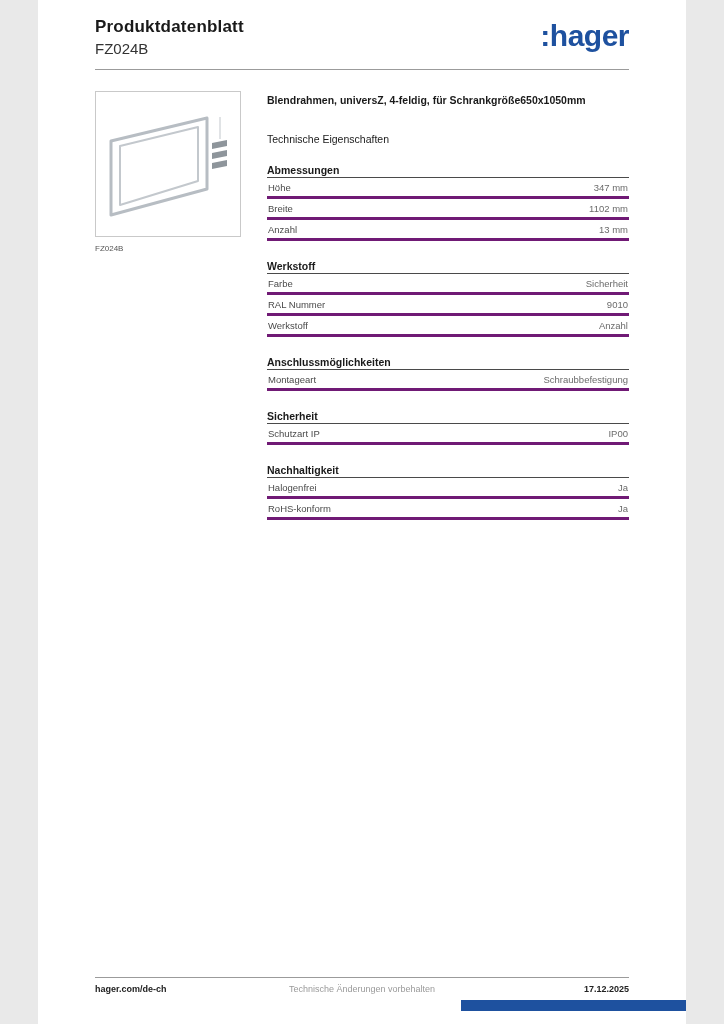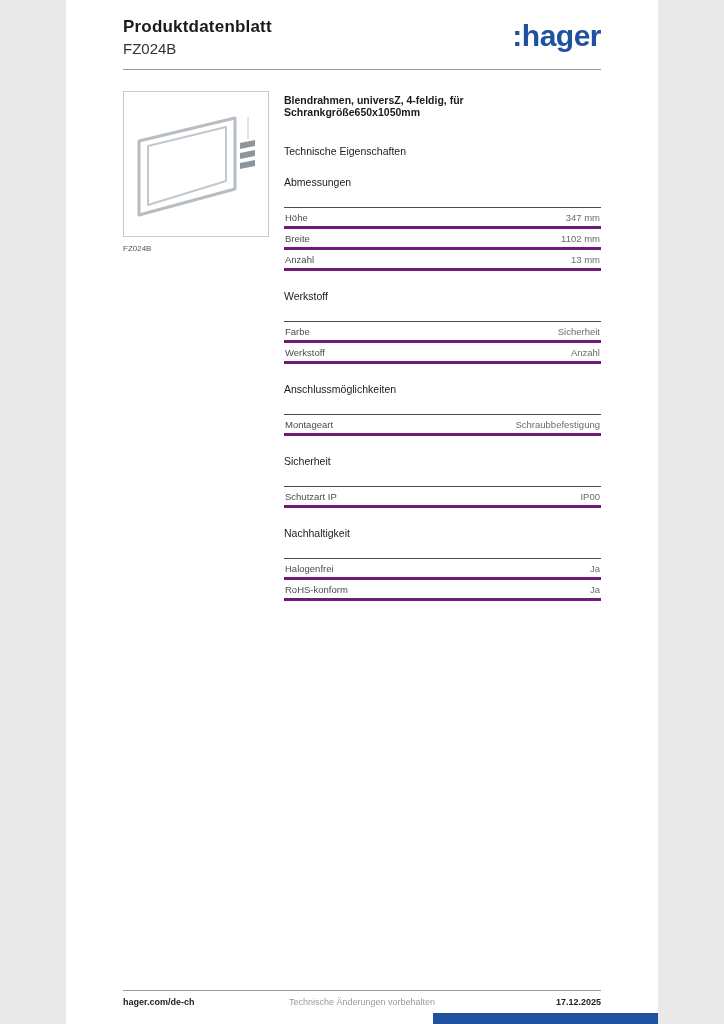--- a/index.html
+++ b/index.html
@@ -1,50 +1,50 @@
 <!DOCTYPE html>
 <html style="--accent: #1e519f;"><head>
 <meta charset="utf-8">
 <style>
   * { box-sizing: border-box; margin: 0; padding: 0; }
   html, body { background: #e9e9e9; }
   body { font-family: "Liberation Sans", sans-serif; }
   .page {
     position: relative;
-    width: 592px;
+    width: 648px;
     height: 1024px;
     margin: 0 auto;
     background: #ffffff;
     overflow: hidden;
   }
   
   .header { display: flex; justify-content: space-between; align-items: flex-start; padding: 17px 57px 0 57px; }
   .doc-title { font-size: 17px; font-weight: bold; color: #1a1a1a; letter-spacing: 0.2px; }
   .doc-code { font-size: 15px; color: #333; margin-top: 3px; }
   .logo { font-size: 30px; font-weight: bold; color: var(--accent, #1e519f); letter-spacing: -0.5px; line-height: 1; margin-top: 4px; }
   .header-rule { margin: 12px 57px 0; border-top: 1px solid #9b9b9b; }
 
   
   .content { display: flex; padding: 21px 57px 0; }
   .left-col { width: 146px; flex: 0 0 146px; }
   .image-box { width: 146px; height: 146px; border: 1px solid #c9c9c9; background: #fff; display: flex; align-items: center; justify-content: center; }
   .image-caption { margin-top: 7px; font-size: 8px; color: #555; }
-  .main-col { flex: 1; margin-left: 15px; min-width: 0; }
+  .main-col { flex: 1; margin-left: 26px; min-width: 0; }
 
   .product-title { font-size: 10.5px; font-weight: bold; color: #1a1a1a; padding-top: 3px; }
   .specs-heading { font-size: 10.5px; font-weight: normal; color: #1a1a1a; margin-top: 27px; }
 
   .spec-section { margin-top: 19px; }
-  .section-title { font-size: 10.5px; font-weight: normal; color: #1a1a1a; padding-bottom: 19px; border-bottom: 1px solid #4a4a4a; }
+  .section-title { font-size: 10.5px; font-weight: bold; color: #1a1a1a; padding-bottom: 1px; border-bottom: 1px solid #4a4a4a; }
   .spec-row { display: flex; justify-content: space-between; align-items: baseline; padding: 4px 1px 3px; border-bottom: 3px solid #701a75; font-size: 9.5px; }
   .spec-label { color: #4a4a4a; }
   .spec-value { color: #6b6b6b; text-align: right; white-space: nowrap; }
 
   
-  .footer { position: absolute; left: 0; right: 0; bottom: 0; }
+  .footer { position: absolute; left: 0; right: 0; bottom: 13px; }
   .footer-rule { margin: 0 57px; border-top: 1px solid #9b9b9b; }
   .footer-row { position: relative; margin: 6px 57px 17px; font-size: 9px; display: flex; justify-content: space-between; }
   .footer-left { font-weight: bold; color: #222; }
   .footer-center { position: absolute; left: 50%; transform: translateX(-50%); color: #9a9a9a; }
   .footer-right { font-weight: bold; color: #222; }
   .footer-bar { position: absolute; right: 0; bottom: 0; width: 225px; height: 11px; background: var(--accent, #1e519f); }
 </style>
 </head>
 <body>
 
@@ -98,20 +98,24 @@
       </section>
 
 
       <section class="spec-section">
         <h3 class="section-title">Werkstoff</h3>
         <div class="spec-row">
           <span class="spec-label">Farbe</span>
           <span class="spec-value">Sicherheit</span>
         </div>
         <div class="spec-row">
+          <span class="spec-label">RAL Nummer</span>
+          <span class="spec-value">9010</span>
+        </div>
+        <div class="spec-row">
           <span class="spec-label">Werkstoff</span>
           <span class="spec-value">Anzahl</span>
         </div>
       </section>
 
       <section class="spec-section">
         <h3 class="section-title">Anschlussmöglichkeiten</h3>
         <div class="spec-row">
           <span class="spec-label">Montageart</span>
           <span class="spec-value">Schraubbefestigung</span>

